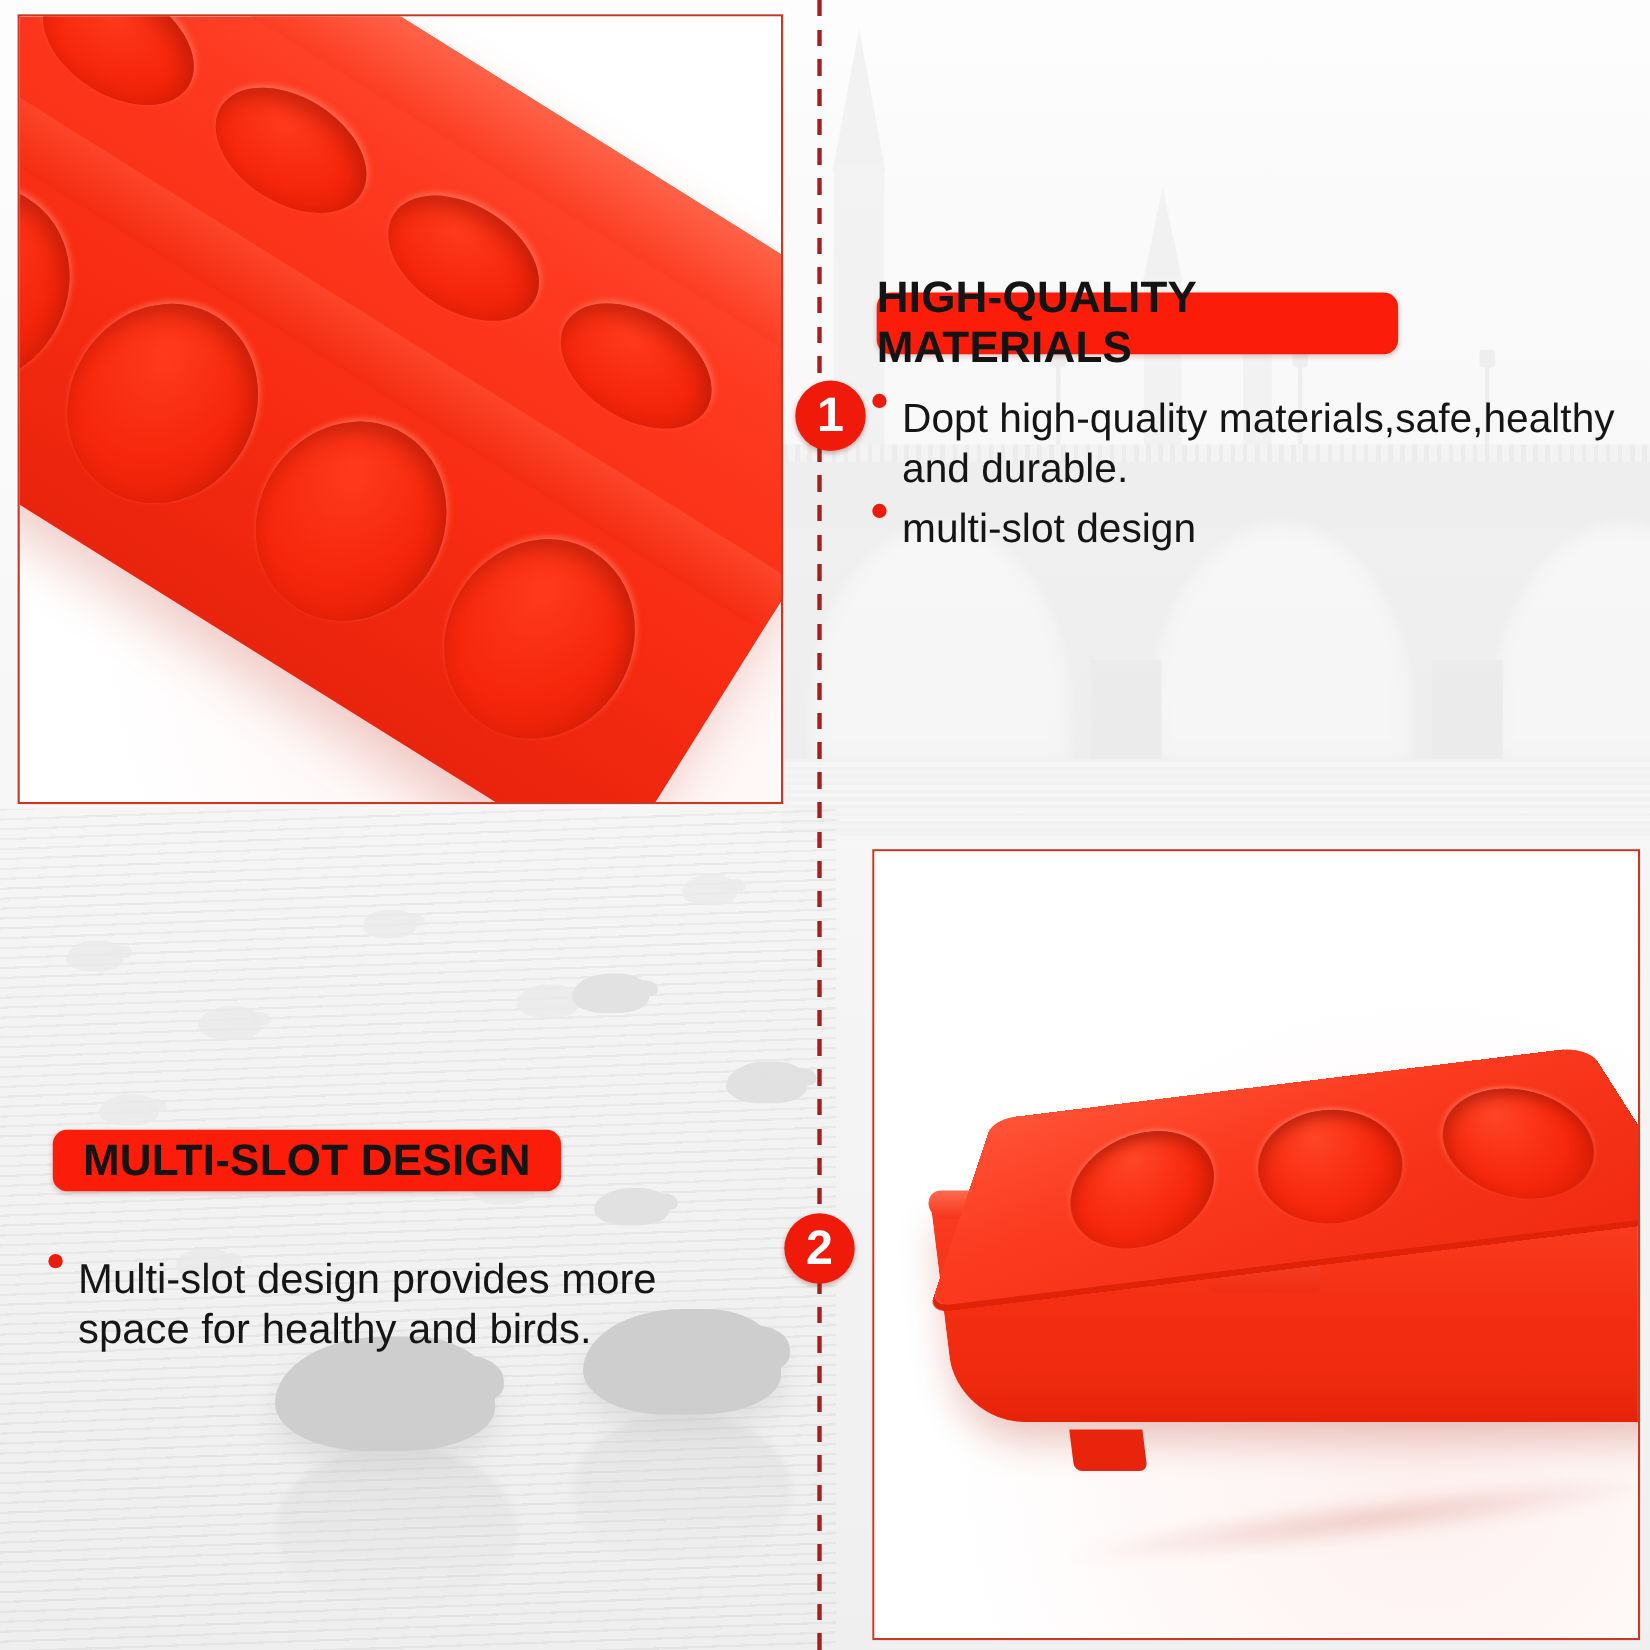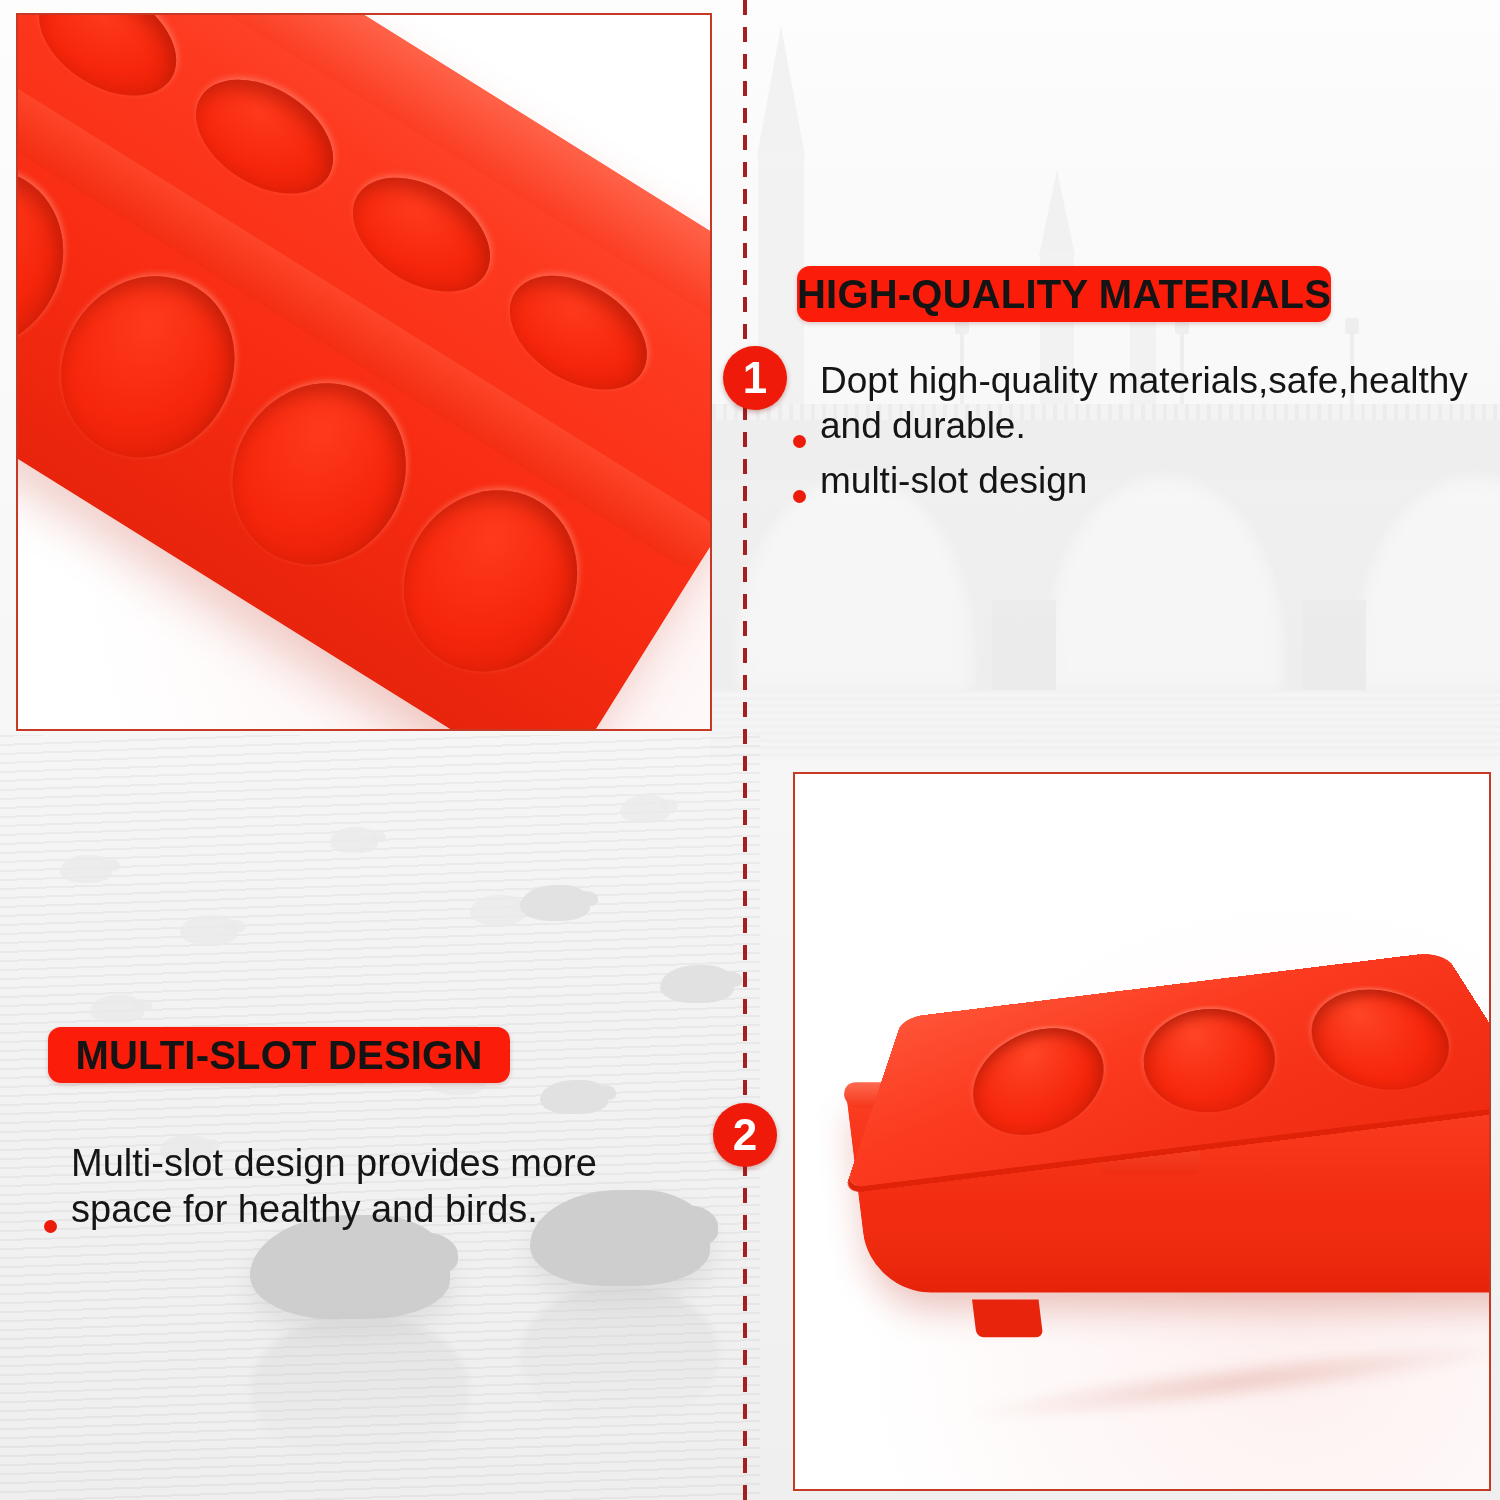--- a/index.html
+++ b/index.html
@@ -318,33 +318,33 @@
     border-radius: 13px;
     font-size: 40px;
     font-weight: bold;
     letter-spacing: .2px;
     display: flex;
     align-items: center;
     justify-content: center;
     z-index: 7;
     box-shadow: 0 2px 4px rgba(140,40,30,.22);
   }
-  #pill-1 { left: 797px; top: 266px; width: 534px; height: 56px; }
+  #pill-1 { left: 797px; top: 266px; width: 474px; height: 56px; }
   #pill-2 { left: 48px;  top: 1027px; width: 462px; height: 56px; }
 
   .bullet-block {
     position: absolute;
     z-index: 7;
   }
   #bullets-1 { left: 793px; top: 358px; width: 680px; }
   #bullets-2 { left: 44px;  top: 1140px; width: 650px; }
 
   .bullet-row {
     display: flex;
-    align-items: flex-end;
+    align-items: flex-start;
     margin-bottom: 10px;
   }
   .dot {
     flex: 0 0 auto;
     width: 13px; height: 13px;
     border-radius: 50%;
     background: #ec1b0a;
     margin-right: 14px;
   }
   .btext {

